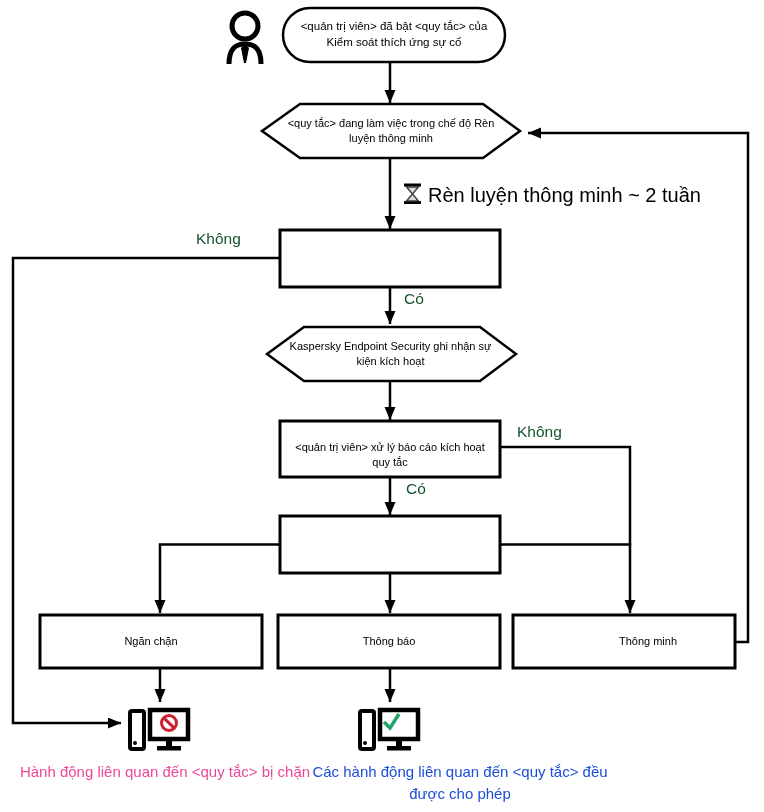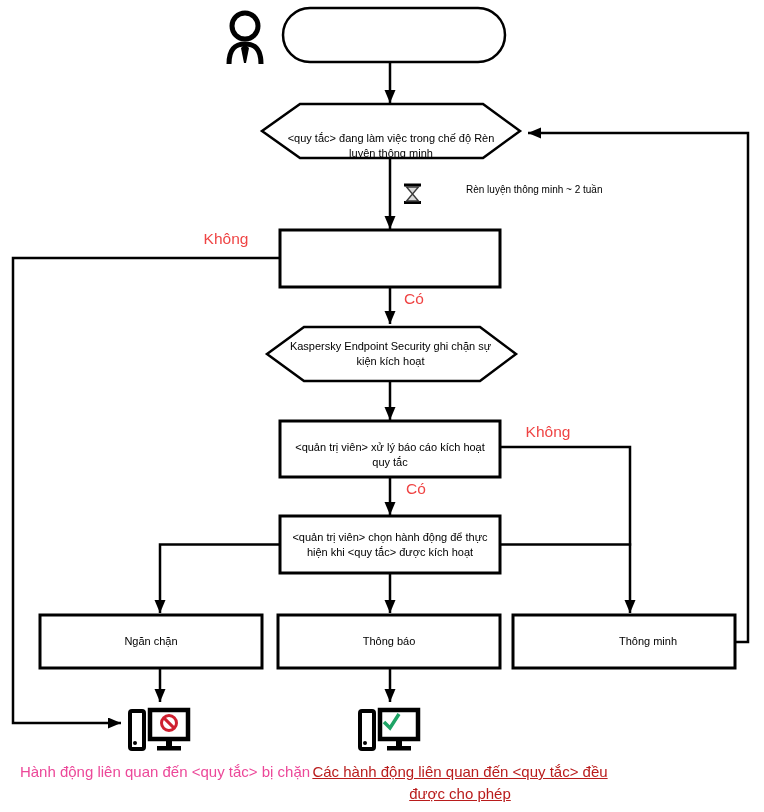--- a/index.html
+++ b/index.html
@@ -16,42 +16,40 @@
     display:flex;align-items:center;justify-content:center;
     text-align:center;
     color:#000;
     font-size:11px;
     line-height:1.35;
     pointer-events:none;
   }
   .edge-lbl{
     position:absolute;
     font-size:15.5px;
-    color:#ef4444;
-    text-align:center;
+    color:#14532d;
     pointer-events:none;
     white-space:nowrap;
   }
   .timer-lbl{
     position:absolute;
-    font-size:10px;
+    font-size:20px;
     color:#000;
     white-space:nowrap;
     pointer-events:none;
-    margin-left:38px;
   }
   .outcome{
     position:absolute;
     font-size:15px;
     line-height:1.45;
     text-align:center;
     pointer-events:none;
   }
   .outcome.blocked{color:#ec4899;}
-  .outcome.allowed{color:#b91c1c;text-decoration:underline;}
+  .outcome.allowed{color:#1d4ed8;}
 </style>
 </head>
 <body>
 
 <div id="canvas">
 
   <svg id="flow-svg" width="764" height="812" viewBox="0 0 764 812">
     <defs>
       <marker id="ah" markerUnits="userSpaceOnUse" markerWidth="14" markerHeight="12" refX="13" refY="5.5" orient="auto">
         <path d="M0,0 L13,5.5 L0,11 Z" fill="#000"></path>
@@ -113,39 +111,39 @@
     <g>
       <rect x="360" y="711" width="14" height="38" rx="2" fill="#fff" stroke="#000" stroke-width="4"></rect>
       <circle cx="365" cy="743" r="2" fill="#000"></circle>
       <rect x="380" y="710" width="38" height="29" fill="#fff" stroke="#000" stroke-width="4.5"></rect>
       <rect x="396" y="739" width="6" height="7" fill="#000"></rect>
       <rect x="387" y="746" width="24" height="4.5" fill="#000"></rect>
       <path d="M384,722 L390,728 L399,714" stroke="#1ea466" stroke-width="3.5" fill="none"></path>
     </g>
   </svg>
 
+  <div class="lbl" style="left:290px;top:13px;width:208px;height:44px;font-size:11.5px;">&lt;quản trị viên&gt; đã bật &lt;quy tắc&gt; của Kiểm soát thích ứng sự cố</div>
 
-  <div class="lbl" style="left:276px;top:124px;width:230px;height:44px;">&lt;quy tắc&gt; đang làm việc trong chế độ Rèn luyện thông minh</div>
+  <div class="lbl" style="left:276px;top:109px;width:230px;height:44px;">&lt;quy tắc&gt; đang làm việc trong chế độ Rèn luyện thông minh</div>
 
   <div class="timer-lbl" style="left:428px;top:184px;">Rèn luyện thông minh ~ 2 tuần</div>
 
   <div class="edge-lbl" style="left:196px;top:230px;width:60px;">Không</div>
 
 
   <div class="edge-lbl" style="left:404px;top:290px;">Có</div>
 
-  <div class="lbl" style="left:283px;top:330px;width:215px;height:48px;">Kaspersky Endpoint Security ghi chặn sự kiện kích hoạt</div>
+  <div class="lbl" style="left:283px;top:330px;width:215px;height:48px;">Kaspersky Endpoint Security ghi nhận sự kiện kích hoạt</div>
 
   <div class="lbl" style="left:285px;top:423px;width:210px;height:64px;">&lt;quản trị viên&gt; xử lý báo cáo kích hoạt quy tắc</div>
 
   <div class="edge-lbl" style="left:517px;top:423px;width:62px;">Không</div>
 
   <div class="edge-lbl" style="left:406px;top:480px;">Có</div>
 
-  <div class="lbl" style="left:285px;top:518px;width:210px;height:53px;">&lt;quản trị viên&gt; chọn hành động để thực hiện khi &lt;quy tắc&gt; được kích hoạt</div>
 
   <div class="lbl" style="left:40px;top:615px;width:222px;height:53px;border-radius:26px;">Ngăn chặn</div>
 
   <div class="lbl" style="left:278px;top:615px;width:222px;height:53px;">Thông báo</div>
 
   <div class="lbl" style="left:513px;top:615px;width:222px;height:53px;padding-left:24px;">Thông minh</div>
 
   <div class="outcome blocked" style="left:2px;top:761px;width:326px;">Hành động liên quan đến &lt;quy tắc&gt; bị chặn</div>
 
   <div class="outcome allowed" style="left:299px;top:761px;width:322px;">Các hành động liên quan đến &lt;quy tắc&gt; đều được cho phép</div>

